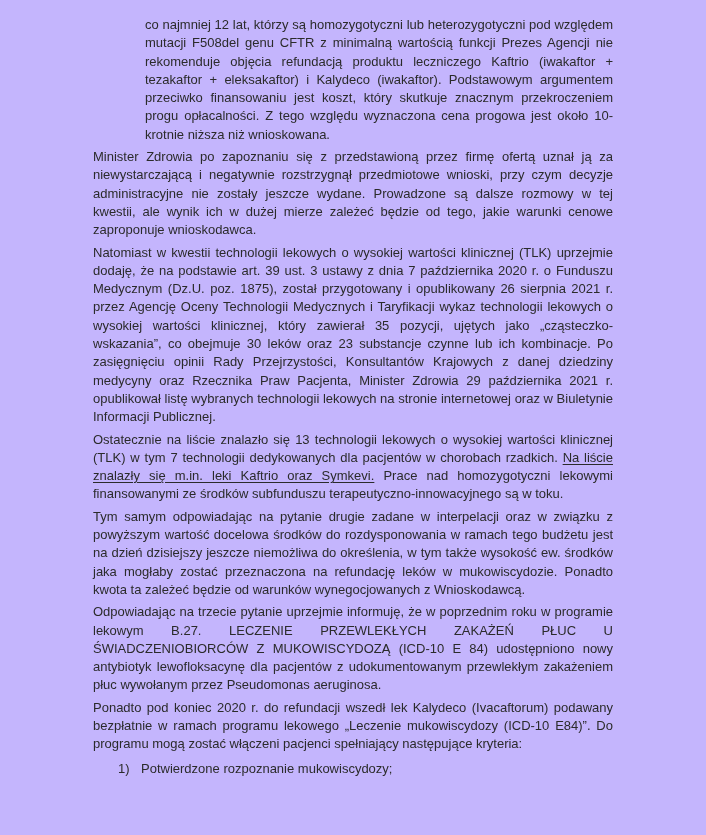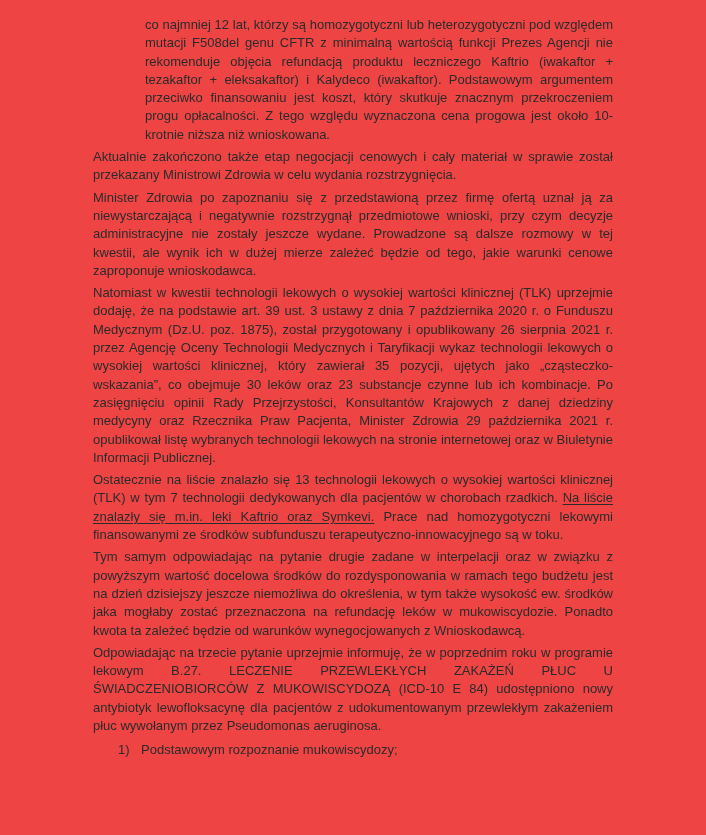--- a/index.html
+++ b/index.html
@@ -14,21 +14,21 @@
     overflow: hidden;
     font-family: "Liberation Sans", sans-serif;
     color: #2b2b2b;
     -webkit-font-smoothing: antialiased;
   }
   .page {
     box-sizing: border-box;
     width: 706px;
     height: 835px;
     padding: 16px 93px 0 93px;
-    background: #ef4444;
+    background: #c4b5fd;
   }
   .page p {
     margin: 0 0 4px 0;
     font-size: 13px;
     line-height: 18.3px;
     text-align: justify;
     text-justify: inter-word;
   }
   .quote {
     margin-left: 52px !important;
@@ -50,31 +50,31 @@
     flex: 1 1 auto;
   }
 </style>
 </head>
 <body>
 
 <div class="page">
 
   <p class="quote">co najmniej 12 lat, którzy są homozygotyczni lub heterozygotyczni pod względem mutacji F508del genu CFTR z minimalną wartością funkcji Prezes Agencji nie rekomenduje objęcia refundacją produktu leczniczego Kaftrio (iwakaftor + tezakaftor + eleksakaftor) i Kalydeco (iwakaftor). Podstawowym argumentem przeciwko finansowaniu jest koszt, który skutkuje znacznym przekroczeniem progu opłacalności. Z tego względu wyznaczona cena progowa jest około 10-krotnie niższa niż wnioskowana.</p>
 
-  <p>Aktualnie zakończono także etap negocjacji cenowych i cały materiał w sprawie został przekazany Ministrowi Zdrowia w celu wydania rozstrzygnięcia.</p>
 
   <p>Minister Zdrowia po zapoznaniu się z przedstawioną przez firmę ofertą uznał ją za niewystarczającą i negatywnie rozstrzygnął przedmiotowe wnioski, przy czym decyzje administracyjne nie zostały jeszcze wydane. Prowadzone są dalsze rozmowy w tej kwestii, ale wynik ich w dużej mierze zależeć będzie od tego, jakie warunki cenowe zaproponuje wnioskodawca.</p>
 
   <p>Natomiast w kwestii technologii lekowych o wysokiej wartości klinicznej (TLK) uprzejmie dodaję, że na podstawie art. 39 ust. 3 ustawy z dnia 7 października 2020 r. o Funduszu Medycznym (Dz.U. poz. 1875), został przygotowany i opublikowany 26 sierpnia 2021 r. przez Agencję Oceny Technologii Medycznych i Taryfikacji wykaz technologii lekowych o wysokiej wartości klinicznej, który zawierał 35 pozycji, ujętych jako „cząsteczko-wskazania”, co obejmuje 30 leków oraz 23 substancje czynne lub ich kombinacje. Po zasięgnięciu opinii Rady Przejrzystości, Konsultantów Krajowych z danej dziedziny medycyny oraz Rzecznika Praw Pacjenta, Minister Zdrowia 29 października 2021 r. opublikował listę wybranych technologii lekowych na stronie internetowej oraz w Biuletynie Informacji Publicznej.</p>
 
   <p><span>Ostatecznie na liście znalazło się 13 technologii lekowych o wysokiej wartości klinicznej (TLK) w tym 7 technologii dedykowanych dla pacjentów w chorobach rzadkich. </span><span class="underline">Na liście znalazły się m.in. leki Kaftrio oraz Symkevi.</span><span> Prace nad homozygotyczni lekowymi finansowanymi ze środków subfunduszu terapeutyczno-innowacyjnego są w toku.</span></p>
 
   <p>Tym samym odpowiadając na pytanie drugie zadane w interpelacji oraz w związku z powyższym wartość docelowa środków do rozdysponowania w ramach tego budżetu jest na dzień dzisiejszy jeszcze niemożliwa do określenia, w tym także wysokość ew. środków jaka mogłaby zostać przeznaczona na refundację leków w mukowiscydozie. Ponadto kwota ta zależeć będzie od warunków wynegocjowanych z Wnioskodawcą.</p>
 
   <p>Odpowiadając na trzecie pytanie uprzejmie informuję, że w poprzednim roku w programie lekowym B.27. LECZENIE PRZEWLEKŁYCH ZAKAŻEŃ PŁUC U ŚWIADCZENIOBIORCÓW Z MUKOWISCYDOZĄ (ICD-10 E 84) udostępniono nowy antybiotyk lewofloksacynę dla pacjentów z udokumentowanym przewlekłym zakażeniem płuc wywołanym przez Pseudomonas aeruginosa.</p>
 
+  <p>Ponadto pod koniec 2020 r. do refundacji wszedł lek Kalydeco (Ivacaftorum) podawany bezpłatnie w ramach programu lekowego „Leczenie mukowiscydozy (ICD-10 E84)”. Do programu mogą zostać włączeni pacjenci spełniający następujące kryteria:</p>
 
   <div class="list-item">
     <span class="num">1)</span>
-    <span class="li-text">Podstawowym rozpoznanie mukowiscydozy;</span>
+    <span class="li-text">Potwierdzone rozpoznanie mukowiscydozy;</span>
   </div>
 
 </div>
 
 </body></html>

